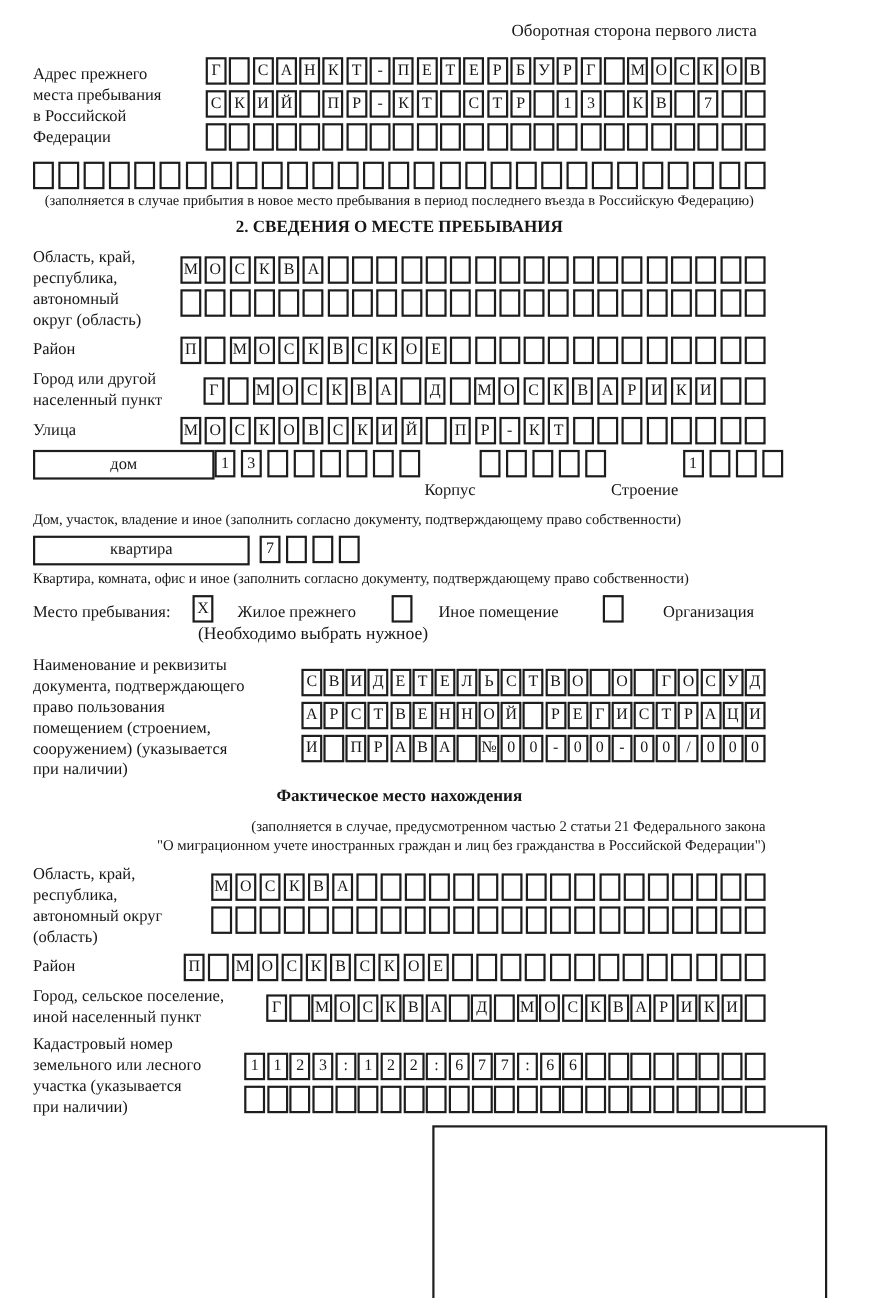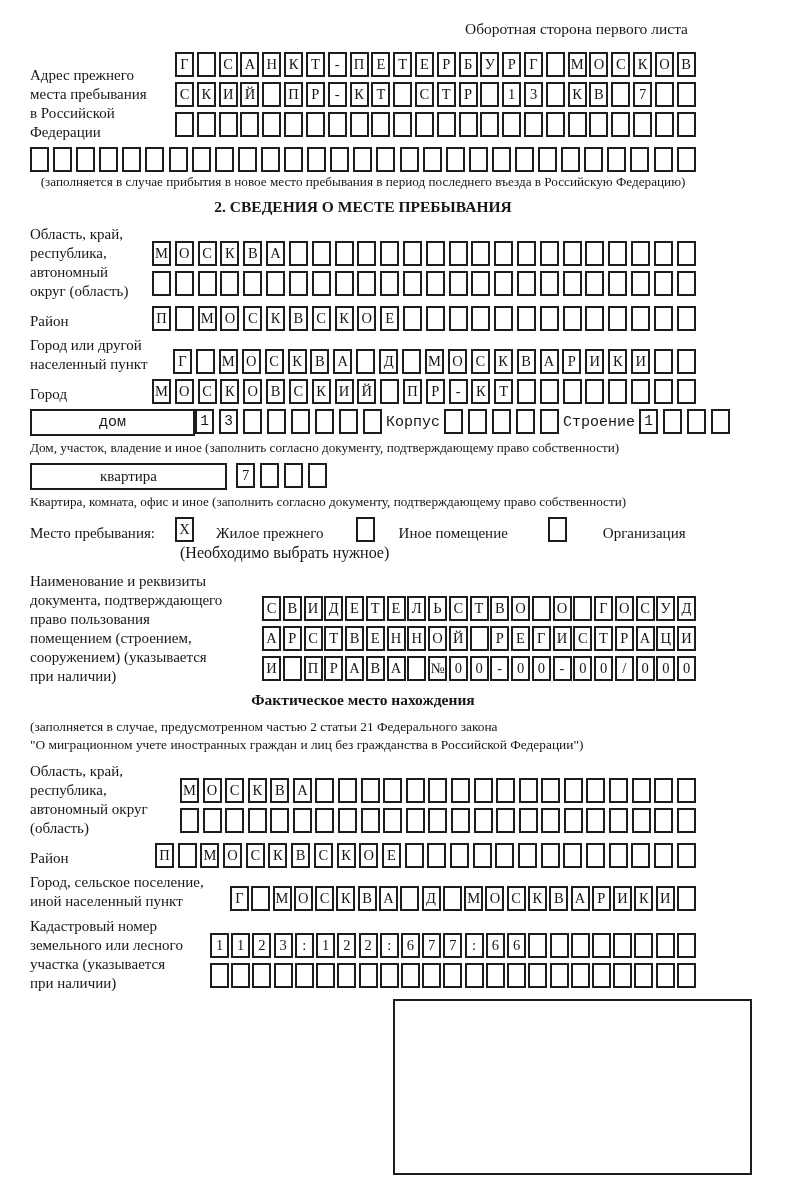--- a/index.html
+++ b/index.html
@@ -8,21 +8,21 @@
     width:800px; height:1180px;
     background:#ffffff;
     color:#161616;
     font-family:"Liberation Serif", serif;
     overflow:hidden;
   }
   .page { width:741px; padding:0 45px 0 30px; }
 
   .top-note { text-align:right; font-size:15.5px; padding:20px 8px 14px 0; }
 
-  .frow { display:flex; align-items:flex-end; margin-bottom:5px; }
+  .frow { display:flex; align-items:center; margin-bottom:5px;gap:12px; }
   .flabel { font-size:15px; line-height:19px; white-space:pre-line; flex-shrink:0; }
   .stack { flex:1; min-width:0; }
   .stack .cellrow { margin-bottom:5px; }
 
   .cellrow { display:flex; justify-content:space-between; flex:1; }
   .cells-fixed { display:flex; gap:5px; }
   .cell {
     width:19px; height:25px; flex-shrink:0;
     border:2px solid #1d1d1d;
     font-size:14.5px; line-height:21px; text-align:center;
@@ -30,30 +30,30 @@
 
   .caption { font-size:13.2px; line-height:16px; margin:1px 0 7px; }
   .caption.center { text-align:center; }
 
   .sec-title { text-align:center; font-weight:bold; font-size:15.5px; margin:8px 0 9px; }
 
   .wbox {
     border:2px solid #1d1d1d; height:27px;
     text-align:center; font-size:15px; line-height:23px; flex-shrink:0;
   }
-  .inline-label { font-size:15px; line-height:27px; padding:0 4px; white-space:nowrap; }
-
-  .house-row { display:flex; align-items:flex-start; justify-content:space-between; margin-bottom:4px;font-family:Liberation Mono, monospace; }
+  .inline-label { font-size:15px; line-height:27px; padding:0 4px; white-space:nowrap;margin-top:24px; }
+
+  .house-row { display:flex; align-items:flex-start; justify-content:space-between; margin-bottom:4px; }
   .apt-row { display:flex; align-items:flex-start; gap:9px; margin-bottom:4px; }
 
   .stay-row { display:flex; align-items:flex-end; margin:6px 0 2px; font-size:15px; }
   .stay-row .cell { margin:0 10px 0 10px; }
   .stay-note { font-size:16px; margin:2px 0 10px 150px; width:380px; }
 
-  .fact-note { text-align:left; font-size:13.4px; line-height:18px; margin-bottom:8px; }
+  .fact-note { text-align:right; font-size:13.4px; line-height:18px; margin-bottom:8px; }
 
   .stamp-box {
     width:359px; height:176px;
     border:2px solid #1d1d1d;
     margin:6px 0 0 363px;
   }
 
   .mb2 { margin-bottom:2px; }
 </style>
 </head>
@@ -299,21 +299,21 @@
         <span class="cell">Р</span>
         <span class="cell">И</span>
         <span class="cell">К</span>
         <span class="cell">И</span>
         <span class="cell"></span>
         <span class="cell"></span>
       </div>
   </div>
 
   <div class="frow">
-    <div class="flabel" style="width:122px">Город</div>
+    <div class="flabel" style="width:122px">Улица</div>
     <div class="cellrow">
         <span class="cell">М</span>
         <span class="cell">О</span>
         <span class="cell">С</span>
         <span class="cell">К</span>
         <span class="cell">О</span>
         <span class="cell">В</span>
         <span class="cell">С</span>
         <span class="cell">К</span>
         <span class="cell">И</span>

